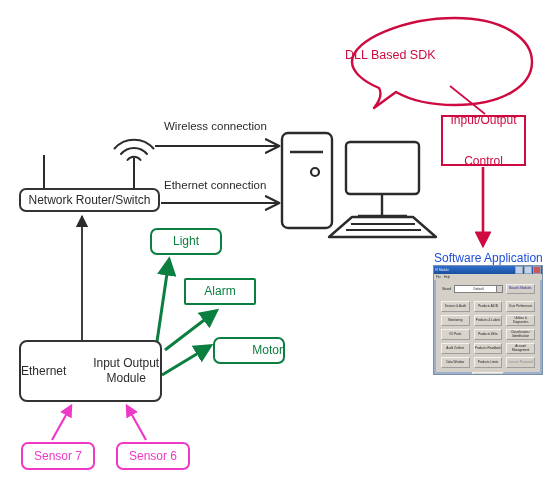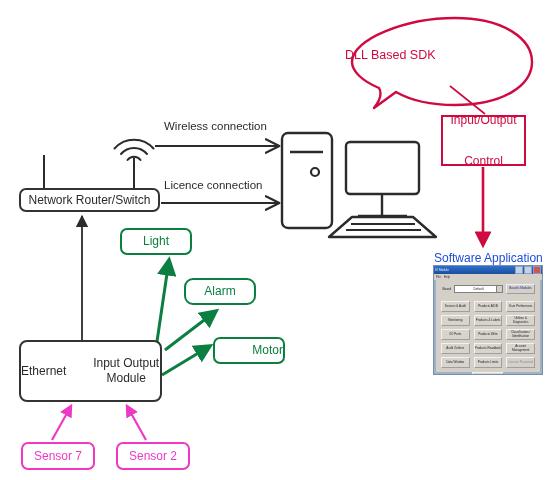--- a/index.html
+++ b/index.html
@@ -63,29 +63,29 @@
     border-radius: 7px;
     font-size: 12px;
   }
   .eio-box {
     left: 19px; top: 340px;
     width: 143px; height: 62px;
     border-radius: 8px;
     font-size: 12px;
   }
   .light-box {
-    left: 120px; top: 228px;
+    left: 150px; top: 228px;
     width: 72px; height: 27px;
     border-radius: 7px;
     font-size: 12px;
   }
   .alarm-box {
     left: 184px; top: 278px;
     width: 72px; height: 27px;
-    border-radius: 9px;
+    border-radius: 2px;
     font-size: 12px;
   }
   .motor-box {
     left: 213px; top: 337px;
     width: 72px; height: 27px;
     border-radius: 7px;
     font-size: 12px;
     justify-content: flex-end;
   }
   .sensor1-box {
@@ -402,30 +402,30 @@
 
   <div class="node node-green motor-box">
     <span>Motor</span>
   </div>
 
   <div class="node node-pink sensor1-box">
     <span>Sensor 7</span>
   </div>
 
   <div class="node node-pink sensor2-box">
-    <span>Sensor 2</span>
+    <span>Sensor 6</span>
   </div>
 
   <div class="node node-red ioctl-box">
     <span>Input/Output</span>
     <span>Control</span>
   </div>
 
   <div class="label lbl-wireless">Wireless connection</div>
-  <div class="label lbl-ethernet">Licence connection</div>
+  <div class="label lbl-ethernet">Ethernet connection</div>
   <div class="label lbl-sdk">DLL Based SDK</div>
   <div class="label lbl-softapp">Software Application</div>
 
   <div class="app-thumb">
     <div class="app-titlebar">
       <div class="app-title-text">IO Module</div>
       <div class="app-wbtns">
         <div class="app-wbtn"></div>
         <div class="app-wbtn"></div>
         <div class="app-wbtn close"></div>

